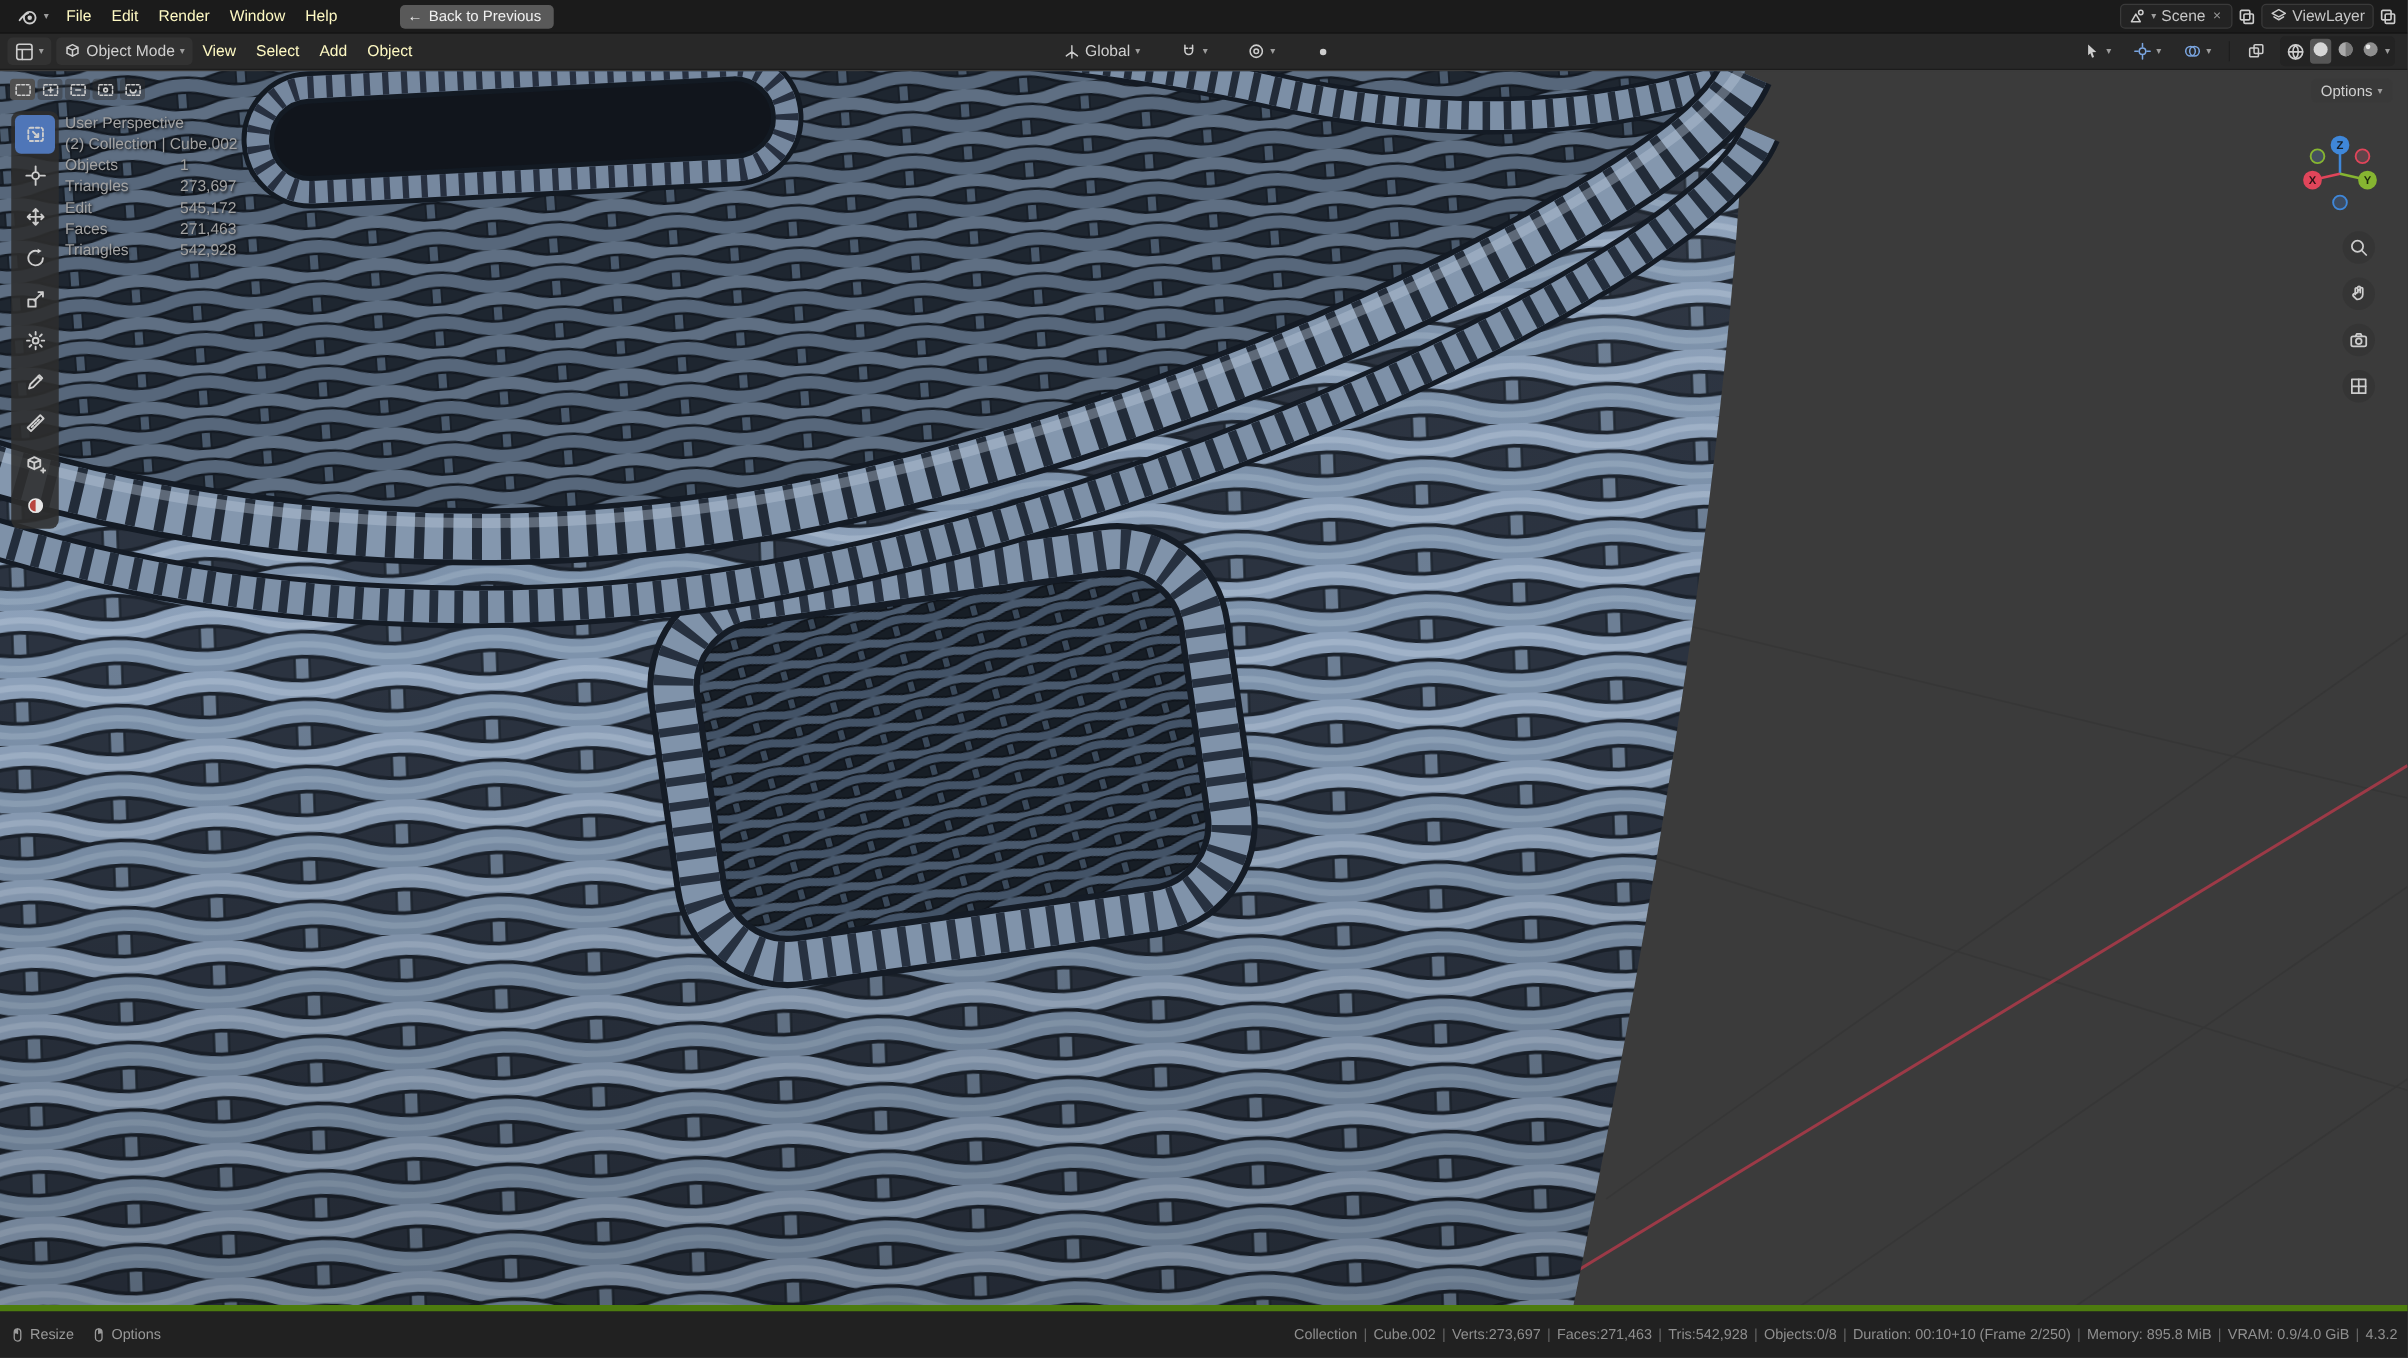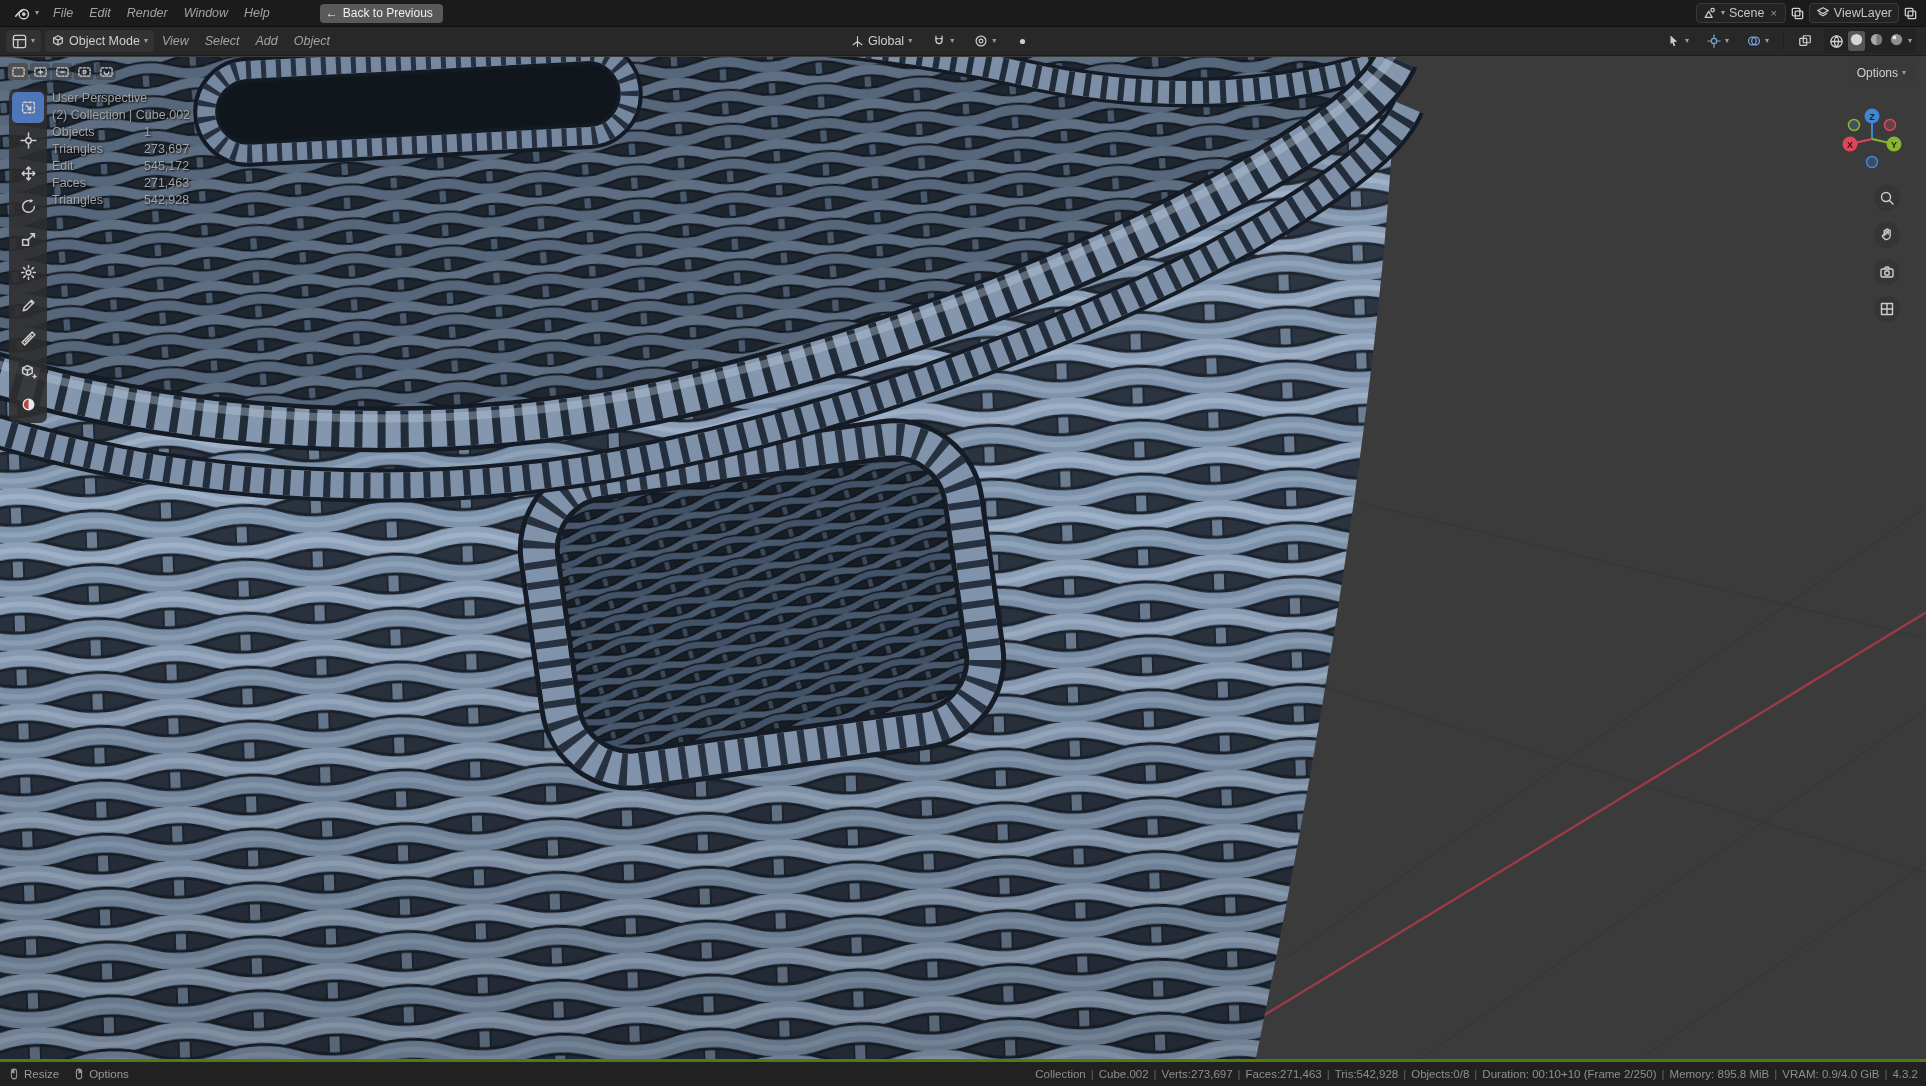--- a/index.html
+++ b/index.html
@@ -1,33 +1,33 @@
 <!DOCTYPE html>
 <html><head>
 <meta charset="utf-8">
 <style>
   * { box-sizing: border-box; margin: 0; padding: 0; }
   html,body { width:1926px; height:1086px; overflow:hidden; background:#3b3b3b;
     font-family:"Liberation Sans","DejaVu Sans",sans-serif; font-size:12.5px; color:#cfcfcf; }
   .bar { display:flex; align-items:center; }
   
   #topbar { height:27px; background:#1b1b1b; padding:0 8px; border-bottom:1px solid #101010; }
-  .menu-item { padding:3px 8px; border-radius:3px; color:#a3a3a3; cursor:default;font-style:italic; }
+  .menu-item { padding:3px 8px; border-radius:3px; color:#fef9c3; cursor:default; }
   #back-btn { margin-left:42px; background:#595959; color:#f0f0f0; border:none; border-radius:4px;
     height:19px; padding:0 10px 0 6px; display:flex; align-items:center; gap:5px; font-size:12px; }
   .tb-right { margin-left:auto; display:flex; align-items:center; gap:4px; }
   .id-block { display:flex; align-items:center; gap:4px; background:#232323; border:1px solid #3a3a3a;
     border-radius:4px; height:20px; padding:0 6px; color:#c6c6c6; }
   .small-x { color:#9a9a9a; font-size:11px; padding:0 2px; }
   
   #vheader { height:29px; background:#282828; padding:0 6px; border-bottom:1px solid #1c1c1c; position:relative; }
   .ib { display:flex; align-items:center; gap:4px; padding:0 6px; height:22px; border-radius:4px; }
   .ib.box { background:#323232; }
   .chev { font-size:8px; color:#9d9d9d; line-height:1; }
-  .vh-center { position:absolute; left:845px; top:3px; display:flex; align-items:center; gap:8px; }
+  .vh-center { position:absolute; left:845px; top:3px; display:flex; align-items:center; gap:20px; }
   .vh-right { margin-left:auto; display:flex; align-items:center; gap:6px; padding-right:4px; }
   .sep-v { width:1px; height:16px; background:#1e1e1e; margin:0 2px; }
   .shading-group { display:flex; align-items:center; gap:3px; background:#232323; border-radius:4px; padding:2px 4px; }
   .sphere-wrap { padding:1px; border-radius:3px; }
   .sphere-wrap.active { background:#565656; }
   
   #viewport { position:absolute; top:57px; left:0; right:0; bottom:27px; background:#3b3b3b; }
   #scene-svg { position:absolute; inset:0; width:100%; height:100%; }
   
   #selmode { position:absolute; top:6px; left:8px; display:flex; gap:2px; }
@@ -47,22 +47,22 @@
   #stats { position:absolute; top:33px; left:52px; color:#a3a3a3; text-shadow:1px 1px 2px #000d; line-height:17px; }
   #stats .ctx { margin-bottom:0; }
   .srow { display:grid; grid-template-columns:92px auto; }
   .sval { }
   
   #gizmo { position:absolute; top:44px; right:16px; width:76px; height:76px; }
   #navcol { position:absolute; top:128px; right:26px; display:flex; flex-direction:column; gap:11px; align-items:center; }
   .nav-btn { width:26px; height:26px; border-radius:50%; background:#2e2e2e66; border:none;
     display:flex; align-items:center; justify-content:center; }
   
-  #statusbar { position:absolute; bottom:0; left:0; right:0; height:27px; background:#212121;
-    border-top:3px solid #4d7c0f; display:flex; align-items:center; padding:0 8px; color:#9a9a9a; font-size:11.5px; }
+  #statusbar { position:absolute; bottom:0; left:0; right:0; height:42px; background:#212121;
+    border-top:5px solid #4d7c0f; display:flex; align-items:center; padding:0 8px; color:#9a9a9a; font-size:11.5px; }
   .hint { display:flex; align-items:center; gap:4px; margin-right:14px; }
   #sb-right { margin-left:auto; display:flex; align-items:flex-end; white-space:nowrap; color:#8f8f8f; }
   #sb-right .sp { color:#666; margin:0 5px; }
   svg.ic { display:block; stroke:#cdcdcd; fill:none; stroke-width:1.4; stroke-linecap:round; stroke-linejoin:round; }
   svg.ic.blue { stroke:#7aa5e0; }
 </style>
 </head>
 <body>
 
 <div id="topbar" class="bar">

